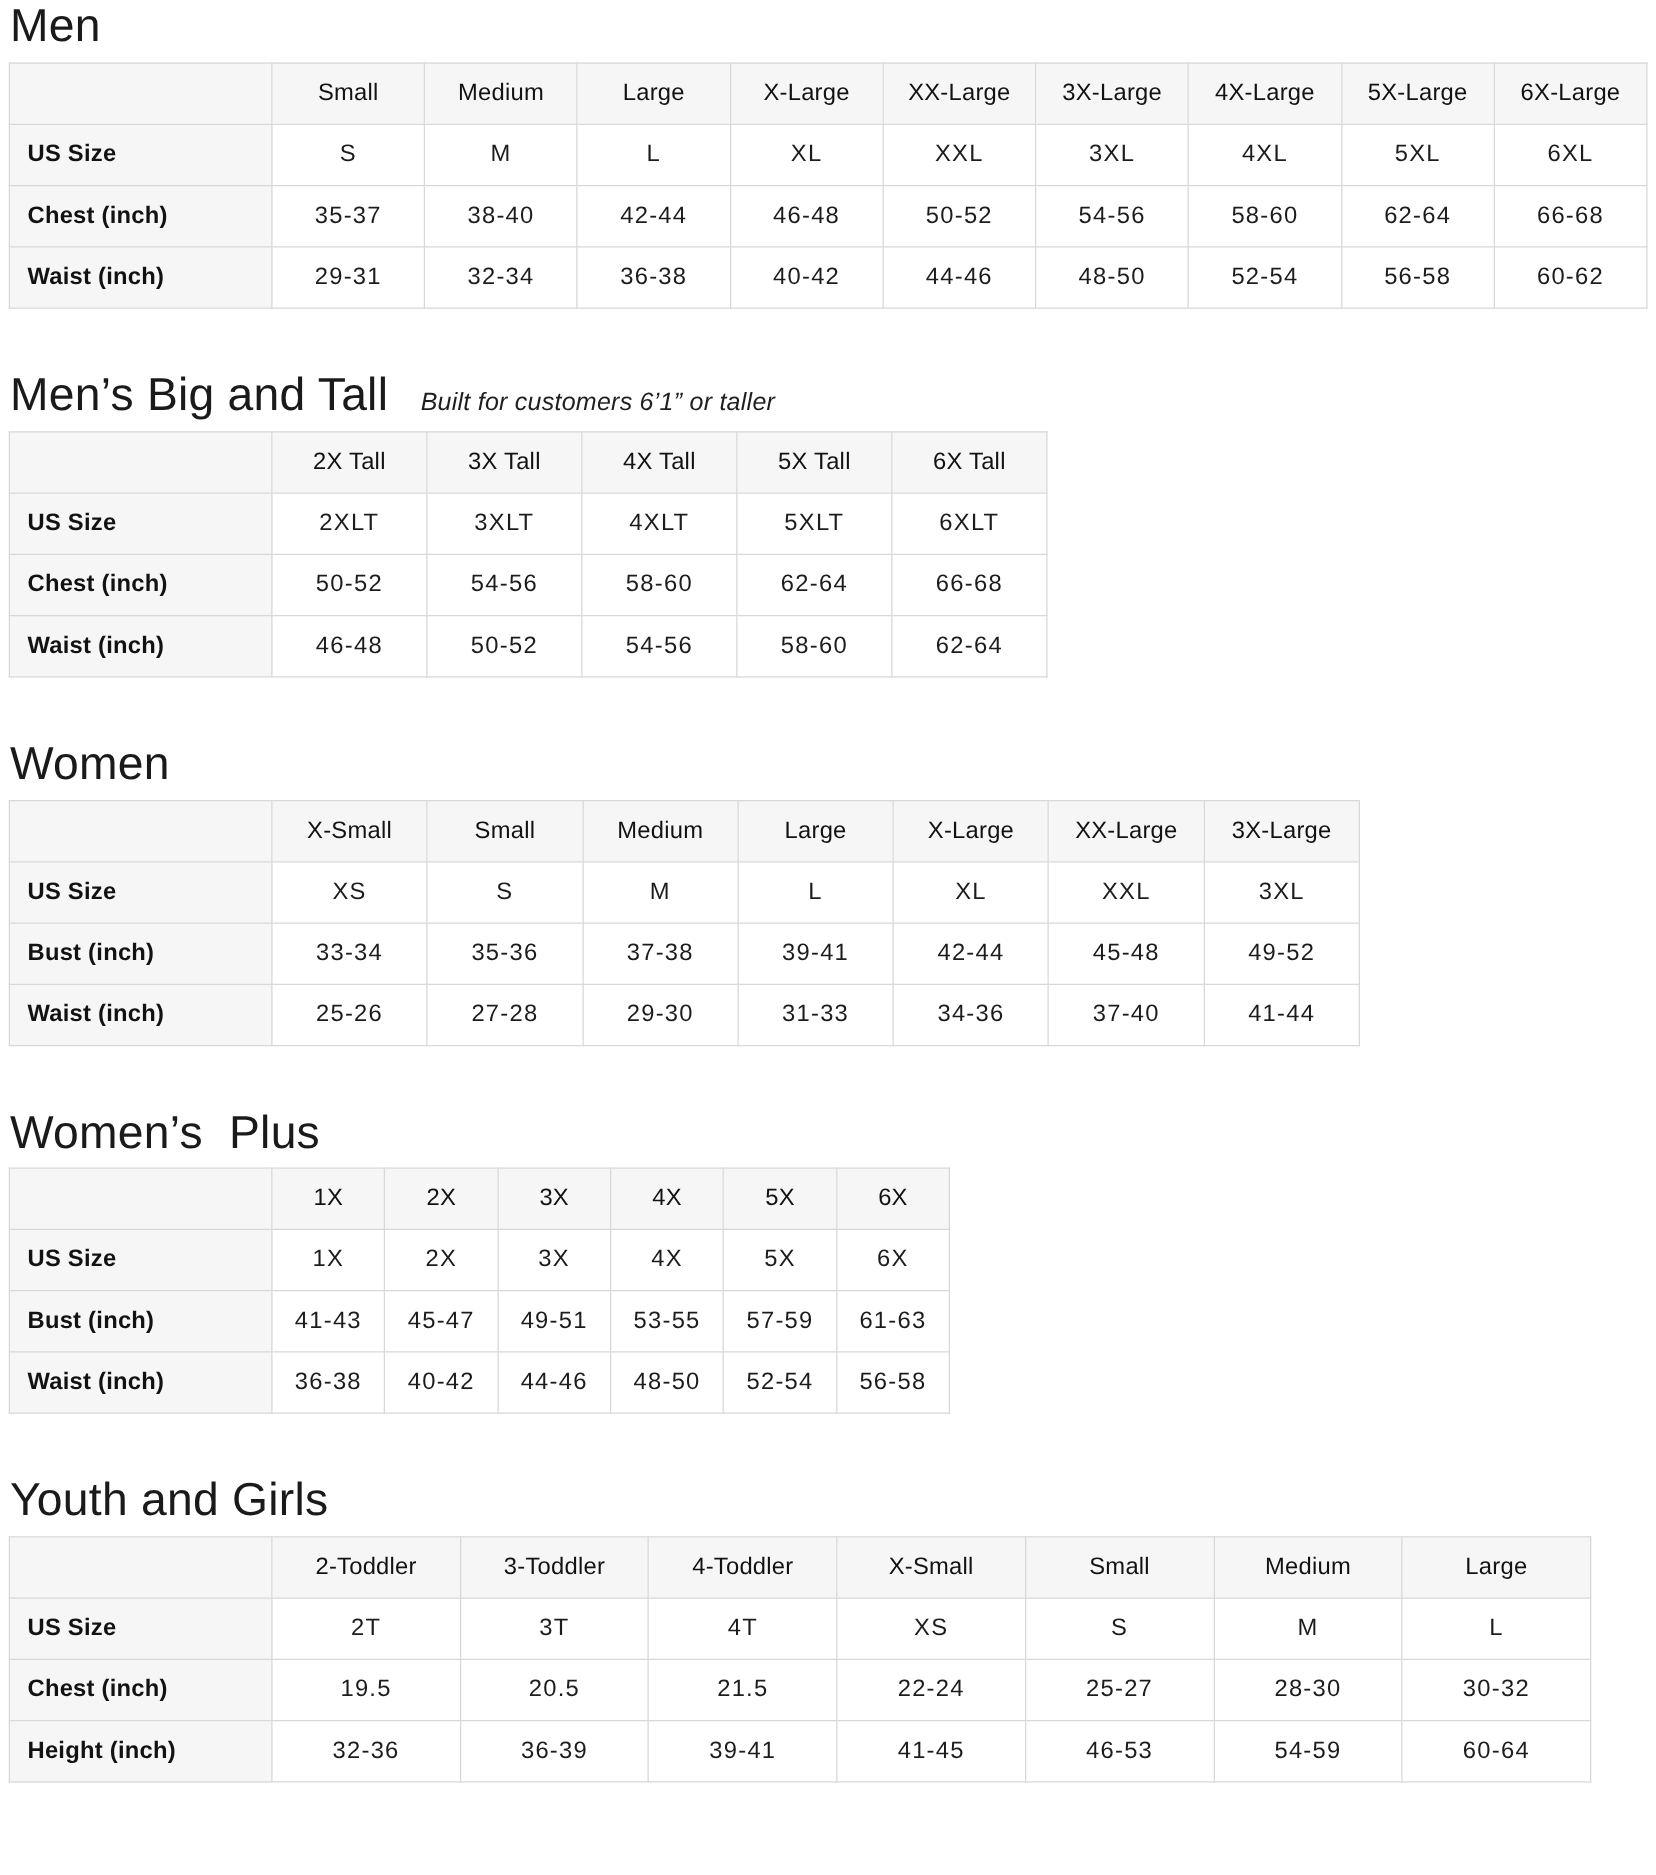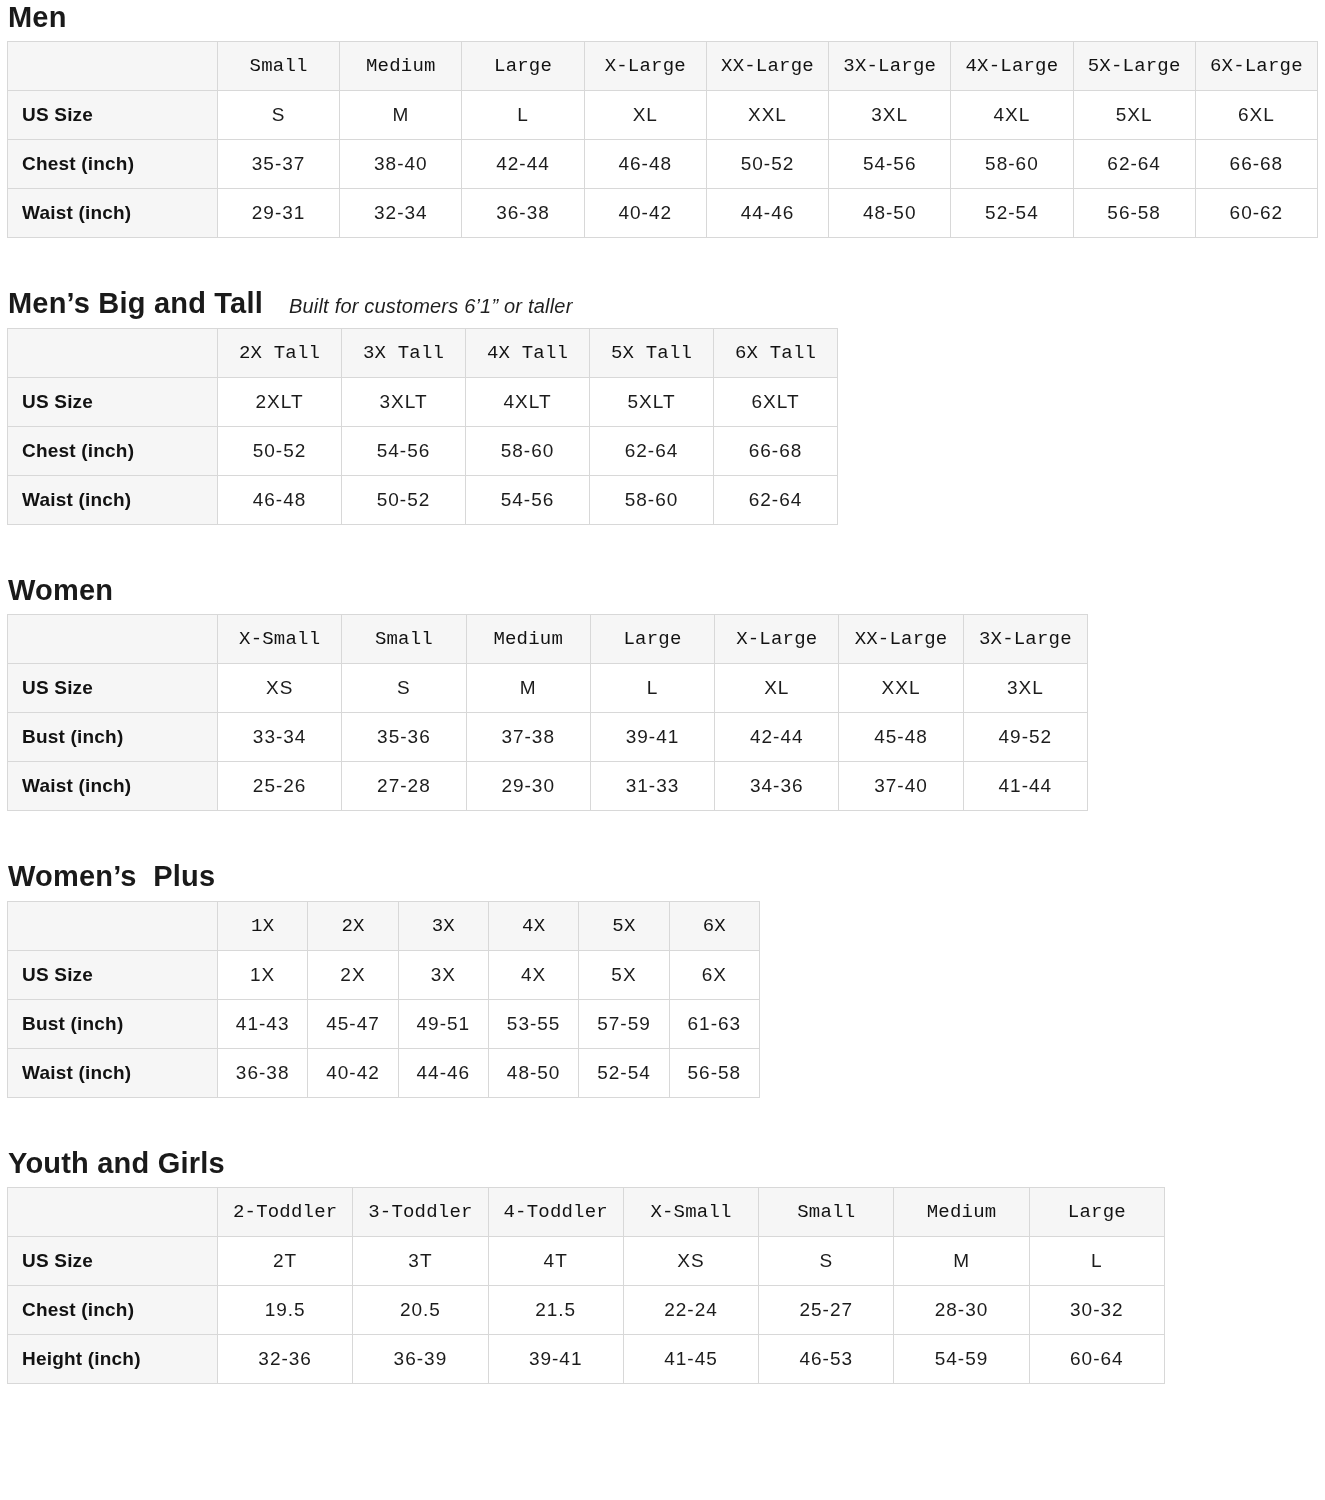--- a/index.html
+++ b/index.html
@@ -17,57 +17,56 @@
   .section {
     margin: 0 0 50px 0;
   }
   .section-title-row {
     display: flex;
     align-items: baseline;
     gap: 26px;
     margin: 0 0 9px 1px;
   }
   .section-title {
-    font-size: 29px;
-    font-weight: 700;
+    font-size: 37px;
+    font-weight: 400;
     line-height: 1.05;
     margin: 0;
     letter-spacing: 0.2px;
     white-space: pre-wrap;
     color: #1a1a1a;
   }
   .section-subtitle {
     font-size: 20px;
     font-style: italic;
     color: #1f1f1f;
     letter-spacing: 0.2px;
   }
   table.size-table {
     border-collapse: collapse;
     table-layout: fixed;
   }
   .tbl-0 { width: 1311px; }
   .tbl-1 { width: 831px; padding-left: 17px; }
   .tbl-2 { width: 1081px; }
   .tbl-3 { width: 753px; }
-  .tbl-4 { width: 1158px; }
+  .tbl-4 { width: 1266px; }
   .size-table th,
   .size-table td {
     border: 1px solid #d8d8d8;
     height: 48px;
     font-size: 19px;
     padding: 0;
     vertical-align: middle;
   }
   .size-table thead th {
     background: #f6f6f6;
     font-weight: 400;
     text-align: center;
     letter-spacing: 0.2px;
-    font-family: Liberation Mono, monospace;
   }
   .size-table th.row-label {
     background: #f6f6f6;
     font-weight: 700;
     text-align: left;
     padding-left: 14px;
     letter-spacing: 0.2px;
   }
   .size-table th.corner-cell {
     background: #f6f6f6;

